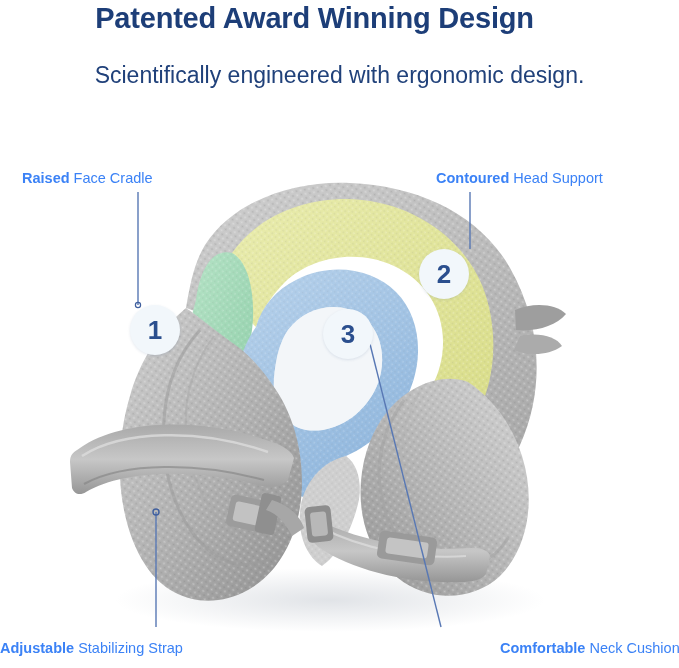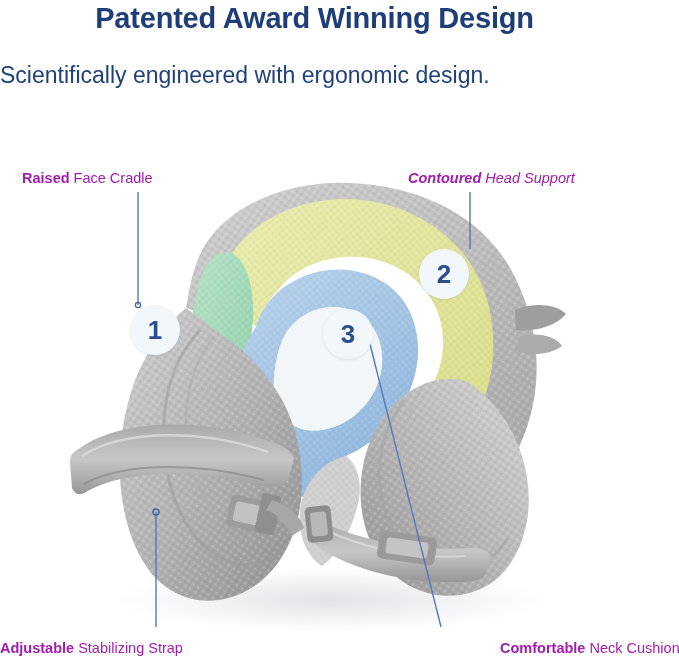--- a/index.html
+++ b/index.html
@@ -29,37 +29,37 @@
     font-size: 29px;
     font-weight: bold;
     letter-spacing: -0.2px;
     color: #1d3e78;
   }
   .subhead {
     position: absolute;
     top: 62px;
     left: 0;
     width: 679px;
-    text-align: left;
+    text-align: center;
     font-size: 23px;
     font-weight: normal;
     color: #20417a;
   }
   
   .label {
     position: absolute;
     font-size: 14.5px;
-    color: #a21caf;
+    color: #3b82f6;
     white-space: nowrap;
   }
   .label .b {
     font-weight: bold;
   }
   .label-raised      { top: 170px; left: 22px; }
-  .label-contoured   { top: 170px; left: 408px; font-style: italic; }
+  .label-contoured   { top: 170px; left: 436px; }
   .label-adjustable  { top: 640px; left: 0; }
   .label-comfortable { top: 640px; left: 452px; margin-left: 48px; }
 
   
   .badge {
     position: absolute;
     width: 50px;
     height: 50px;
     border-radius: 50%;
     background: #f2f7fb;

